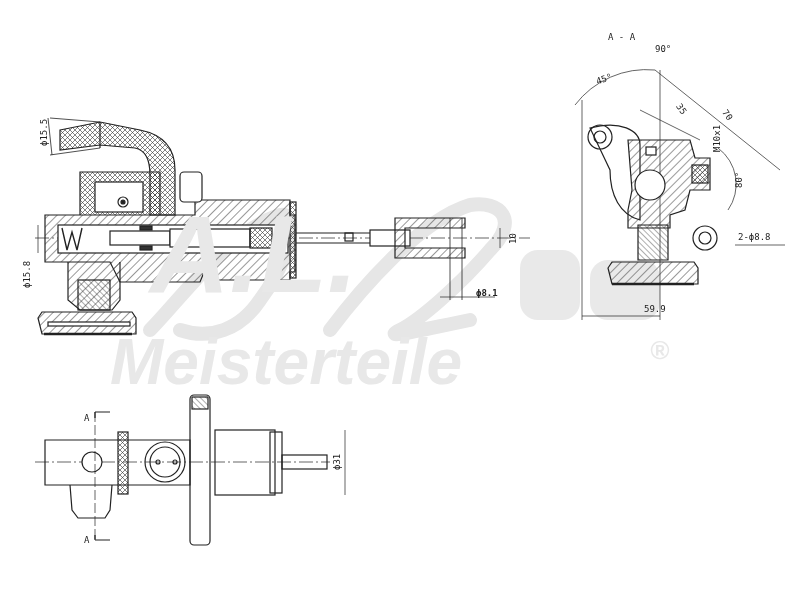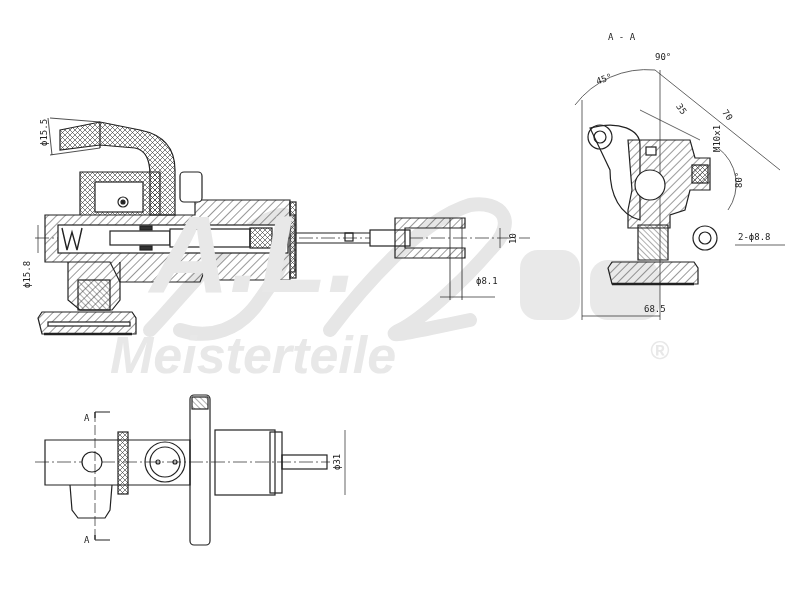--- a/index.html
+++ b/index.html
@@ -127,33 +127,33 @@
     <rect x="270" y="432" width="12" height="61"></rect>
     <rect x="282" y="455" width="45" height="14"></rect>
     <line x1="345" y1="430" x2="345" y2="495" stroke-width="0.7"></line>
     <line x1="95" y1="412" x2="95" y2="540" stroke-dasharray="10,3" stroke-width="0.7"></line>
     <path d="M95,412 L95,418 M95,412 L110,412"></path>
     <path d="M95,540 L95,535 M95,540 L110,540"></path>
   </g>
 </svg>
 
 <div class="watermark" style="left:150px; top:190px; font-size:110px;">A.L.</div>
-<div class="watermark" style="left:110px; top:325px; font-size:52px;">Meisterteile</div>
+<div class="watermark" style="left:110px; top:325px; font-size:64px;">Meisterteile</div>
 <div class="watermark" style="left:650px; top:335px; font-size:26px;">®</div>
 
 <div class="lbl" style="left:608px; top:32px;">A - A</div>
-<div class="lbl" style="left:655px; top:52px;">90°</div>
+<div class="lbl" style="left:655px; top:44px;">90°</div>
 <div class="lbl" style="left:596px; top:74px; transform:rotate(-20deg);">45°</div>
 <div class="lbl" style="left:676px; top:104px; transform:rotate(55deg);">35</div>
 <div class="lbl" style="left:722px; top:110px; transform:rotate(55deg);">70</div>
 <div class="lbl rot90" style="left:712px; top:152px;">M10x1</div>
 <div class="lbl rot90" style="left:734px; top:188px;">80°</div>
 <div class="lbl" style="left:738px; top:232px;">2-ϕ8.8</div>
-<div class="lbl" style="left:644px; top:304px;">68.5</div>
+<div class="lbl" style="left:644px; top:304px;">59.9</div>
 
 <div class="lbl rot90" style="left:39px; top:146px;">ϕ15.5</div>
 <div class="lbl rot90" style="left:22px; top:288px;">ϕ15.8</div>
 <div class="lbl rot90" style="left:508px; top:244px;">10</div>
-<div class="lbl" style="left:476px; top:276px;">ϕ8.1</div>
+<div class="lbl" style="left:476px; top:288px;font-weight:bold;">ϕ8.1</div>
 
 <div class="lbl" style="left:84px; top:413px;">A</div>
 <div class="lbl" style="left:84px; top:535px;">A</div>
 <div class="lbl rot90" style="left:332px; top:470px;">ϕ31</div>
 
 </body></html>

